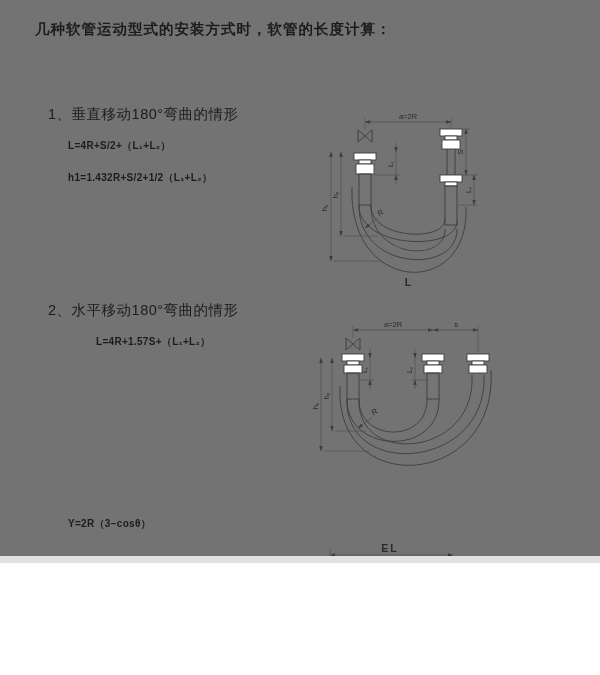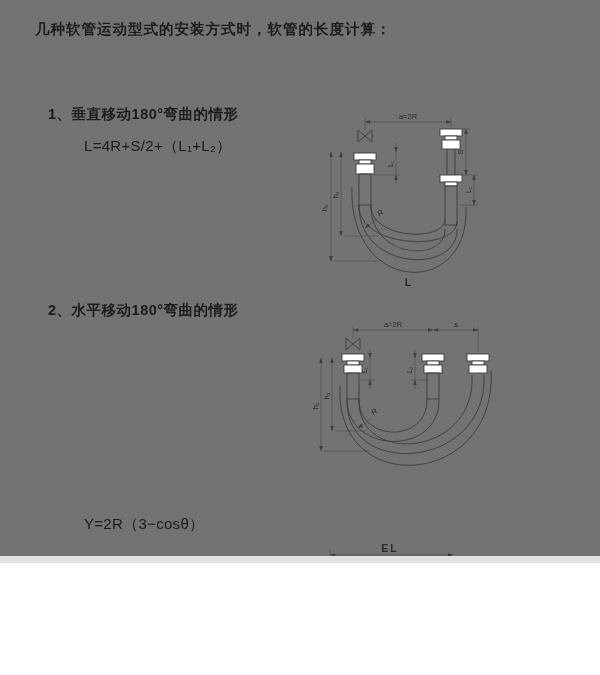--- a/index.html
+++ b/index.html
@@ -1,22 +1,22 @@
 <!DOCTYPE html>
 <html><head>
 <meta charset="utf-8">
 <style>
   html,body{margin:0;padding:0;background:#fff;}
   .page{position:relative;width:600px;height:563px;background:#737373;overflow:hidden;
         font-family:"Liberation Sans","DejaVu Sans",sans-serif;color:#1c1c1c;}
   .title{position:absolute;left:35px;top:20px;font-size:14.5px;font-weight:bold;letter-spacing:1px;}
   .section{position:absolute;left:48px;}
   .sec1{top:98px;} .sec2{top:294px;text-align:center;} .sec3{top:508px;}
-  .heading{font-size:14.5px;font-weight:bold;line-height:32px;letter-spacing:0.5px;white-space:nowrap;}
-  .formula{margin-left:36px;font-size:15px;font-weight:400;line-height:32px;letter-spacing:0.3px;white-space:nowrap;}
+  .heading{font-size:14.5px;font-weight:normal;line-height:32px;letter-spacing:0.5px;white-space:nowrap;}
+  .formula{margin-left:20px;font-size:10px;font-weight:700;line-height:32px;letter-spacing:0.3px;white-space:nowrap;}
   .diagram{position:absolute;margin-top:36px;}
   .d1{left:308px;top:73px;} .d2{left:308px;top:282px;} .d3{left:295px;top:498px;text-align:right;}
   svg{display:block;}
   svg .outline{fill:none;stroke:#3d3d3d;stroke-width:0.9;}
   svg .thin{fill:none;stroke:#4a4a4a;stroke-width:0.55;}
   svg .dim{fill:none;stroke:#4a4a4a;stroke-width:0.6;}
   svg .cl{fill:none;stroke:#777;stroke-width:0.55;stroke-dasharray:9 3 2 3;}
   svg .cla{fill:none;stroke:#777;stroke-width:0.55;stroke-dasharray:7 2.5 1.5 2.5;}
   svg .fit{fill:#ffffff;stroke:#3d3d3d;stroke-width:0.9;}
   svg text{fill:#2a2a2a;font-family:"Liberation Sans","DejaVu Sans",sans-serif;}
@@ -26,24 +26,26 @@
 </head>
 <body>
 
 <div class="page">
 
   <div class="title">几种软管运动型式的安装方式时，软管的长度计算：</div>
 
   <div class="section sec1">
     <div class="heading">1、垂直移动180°弯曲的情形</div>
     <div class="formula">L=4R+S/2+（L₁+L₂）</div>
+    <div class="formula">h1=1.432R+S/2+1/2（L₁+L₂）</div>
   </div>
 
   <div class="section sec2">
     <div class="heading">2、水平移动180°弯曲的情形</div>
+    <div class="formula">L=4R+1.57S+（L₁+L₂）</div>
   </div>
 
   <div class="section sec3">
     <div class="formula">Y=2R（3−cosθ）</div>
   </div>
 
   <div class="diagram d1">
   <svg width="290" height="185" viewBox="0 0 290 185">
     <defs>
       <marker id="d1ae" markerWidth="10" markerHeight="8" refX="8.5" refY="3" orient="auto">

